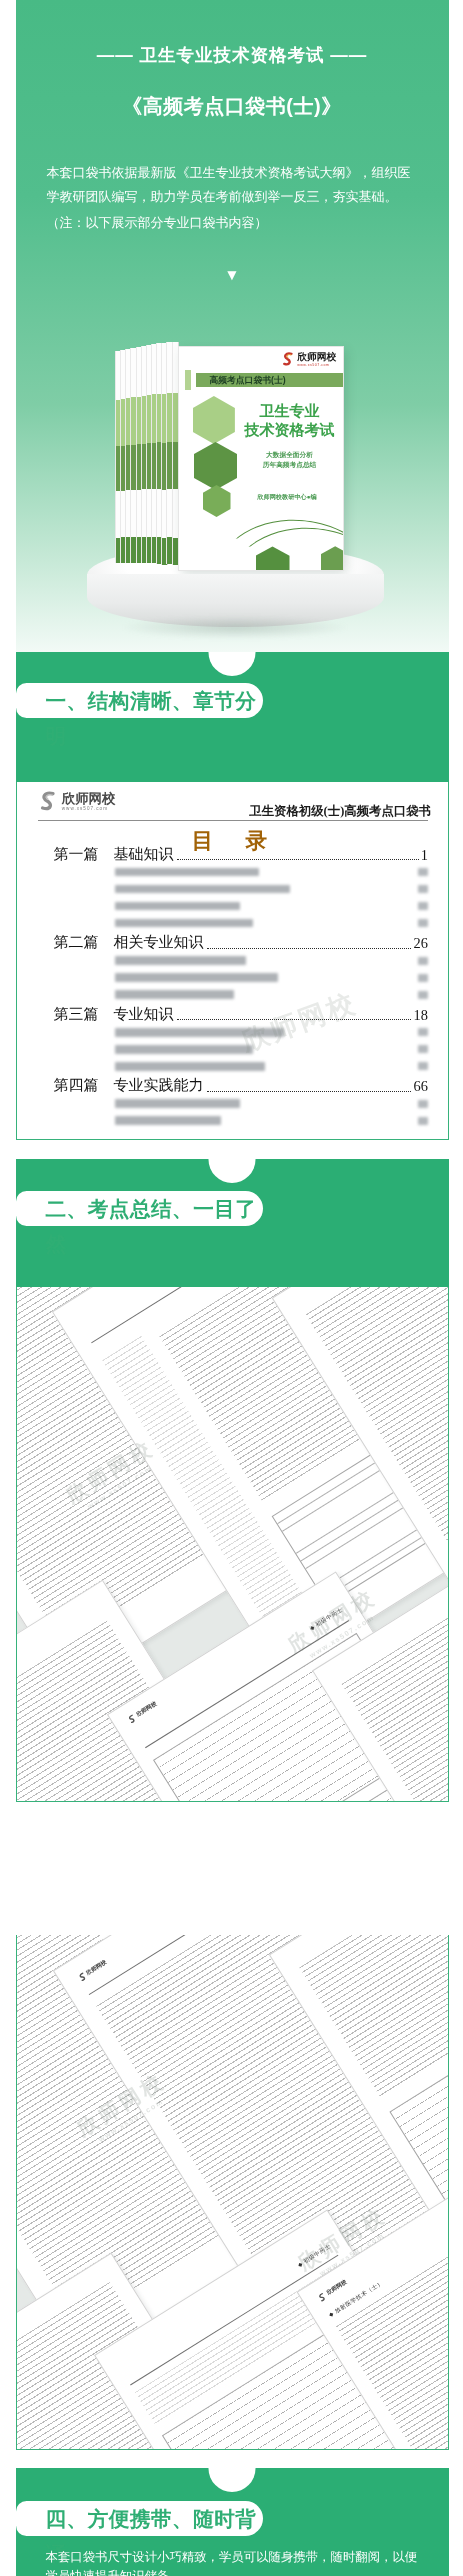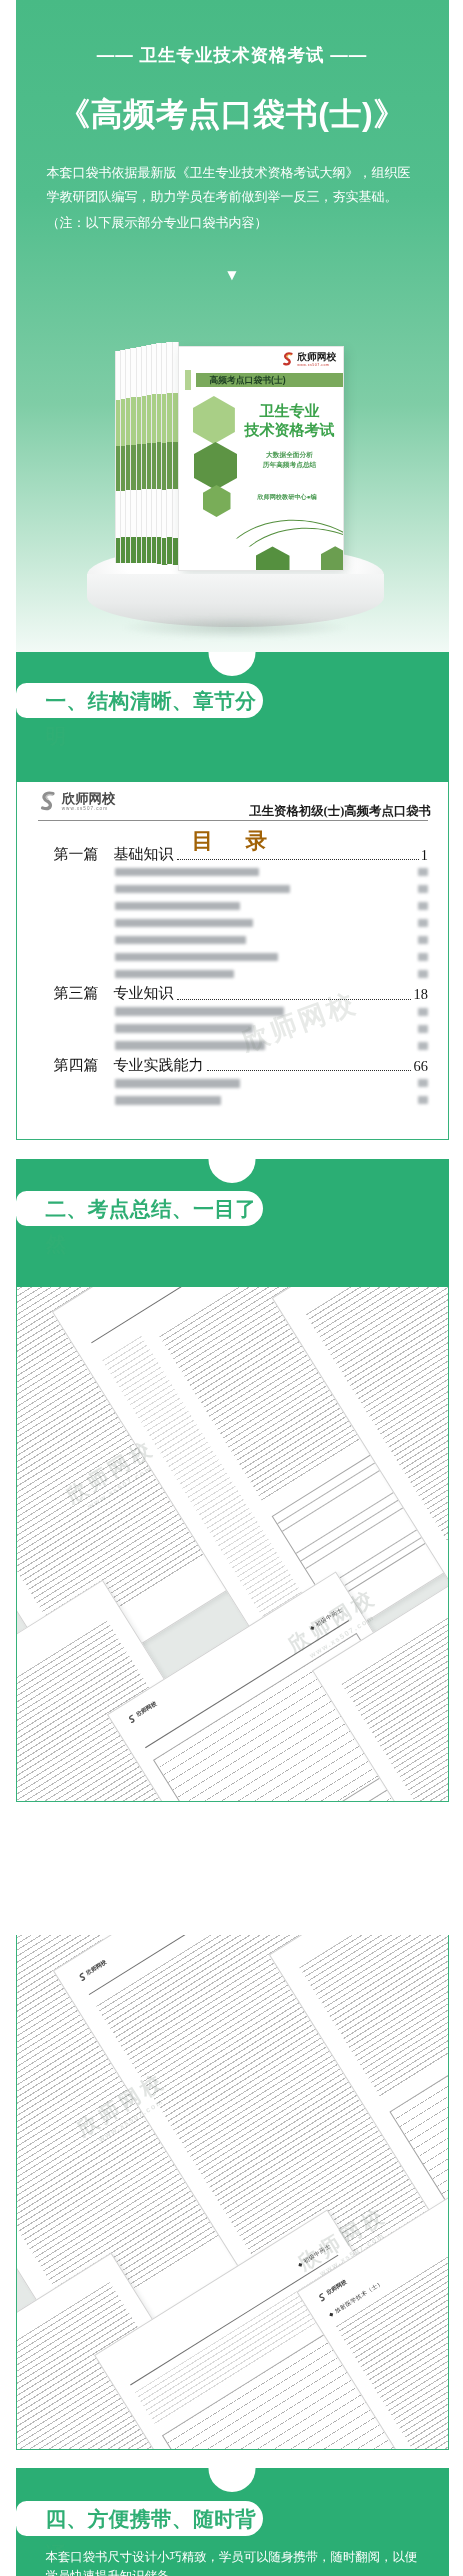--- a/index.html
+++ b/index.html
@@ -2,21 +2,21 @@
 <html style="font-size:8.2px"><head>
 <meta charset="utf-8">
 <style>
   html,body{margin:0;padding:0;background:#ffffff;}
   .page{position:relative;width:464px;height:2613px;margin:0 auto;background:#fff;overflow:hidden;
         font-family:"Liberation Sans","DejaVu Sans",sans-serif;}
   
   .hero{position:absolute;left:15.5px;top:0;width:433px;height:652px;
         background:linear-gradient(180deg,#48ba85 0%,#52be8d 30%,#7fcda6 62%,#c7e9d7 86%,#f2faf6 100%);}
   .kicker{position:absolute;left:0;right:0;top:43px;text-align:center;color:#fff;font-size:17.5px;font-weight:bold;letter-spacing:1px;}
-  .hero-title{position:absolute;left:0;right:0;top:93px;text-align:center;color:#fff;font-size:32px;font-weight:bold;letter-spacing:0.5px;margin:0;}
+  .hero-title{position:absolute;left:0;right:0;top:93px;text-align:center;color:#fff;font-size:20px;font-weight:bold;letter-spacing:0.5px;margin:0;}
   .hero-desc{position:absolute;left:31px;right:30px;top:161px;color:#fff;font-size:13px;line-height:24px;margin:0;}
   .hero-note{position:absolute;left:31px;right:30px;top:211px;color:#fff;font-size:13px;line-height:24px;margin:0;}
   .hero-arrow{position:absolute;left:0;right:0;top:266px;text-align:center;color:#fff;font-size:15.5px;}
   
   .ped-back,.ped-front{position:absolute;left:71px;top:545px;width:297px;height:60px;border-radius:50%;
         background:radial-gradient(ellipse at 50% 35%,#ffffff 52%,#f0f1f1 75%,#d9dcdb 100%);}
   .ped-front{clip-path:inset(49% 0 0 0);}
   .ped-body{position:absolute;left:71px;top:574px;width:297px;height:53px;
         background:linear-gradient(180deg,#f5f6f6 0%,#e9ebeb 55%,#d7dad9 100%);
         border-radius:0 0 148px 148px / 0 0 30px 30px;}
@@ -192,20 +192,25 @@
           <span class="bpg"></span>
         </div>
       <div class="brow">
           <span class="bbar" style="width:40%"></span>
           <span class="bpg"></span>
         </div>
       <div class="brow">
           <span class="bbar" style="width:44%"></span>
           <span class="bpg"></span>
         </div>
+      <div class="trow">
+        <span>第二篇　相关专业知识</span>
+        <span class="tdots"></span>
+        <span class="tpage">26</span>
+      </div>
       <div class="brow">
           <span class="bbar" style="width:42%"></span>
           <span class="bpg"></span>
         </div>
       <div class="brow">
           <span class="bbar" style="width:52%"></span>
           <span class="bpg"></span>
         </div>
       <div class="brow">
           <span class="bbar" style="width:38%"></span>

